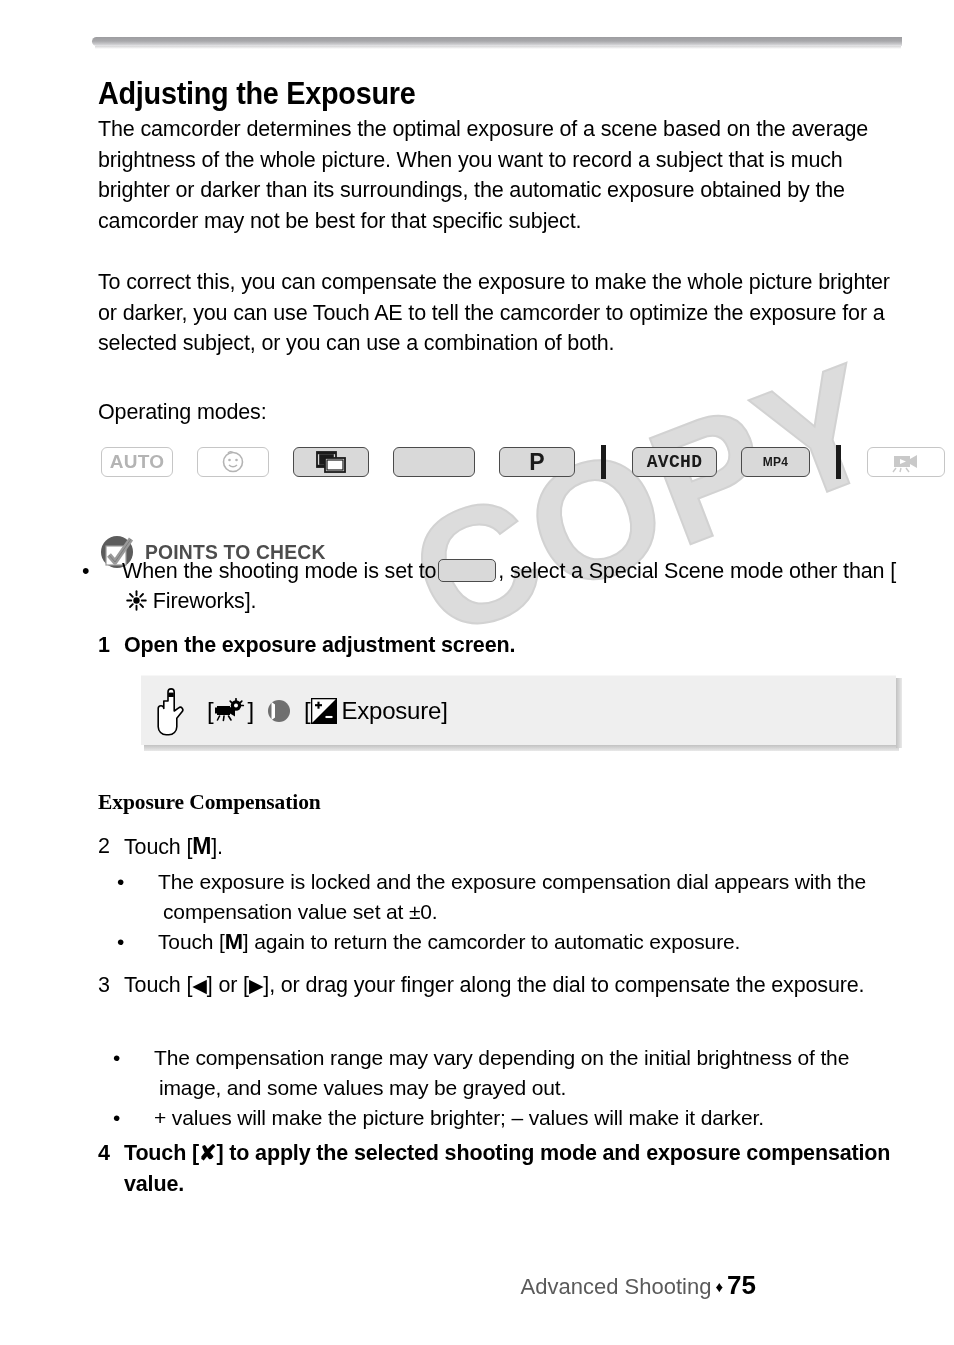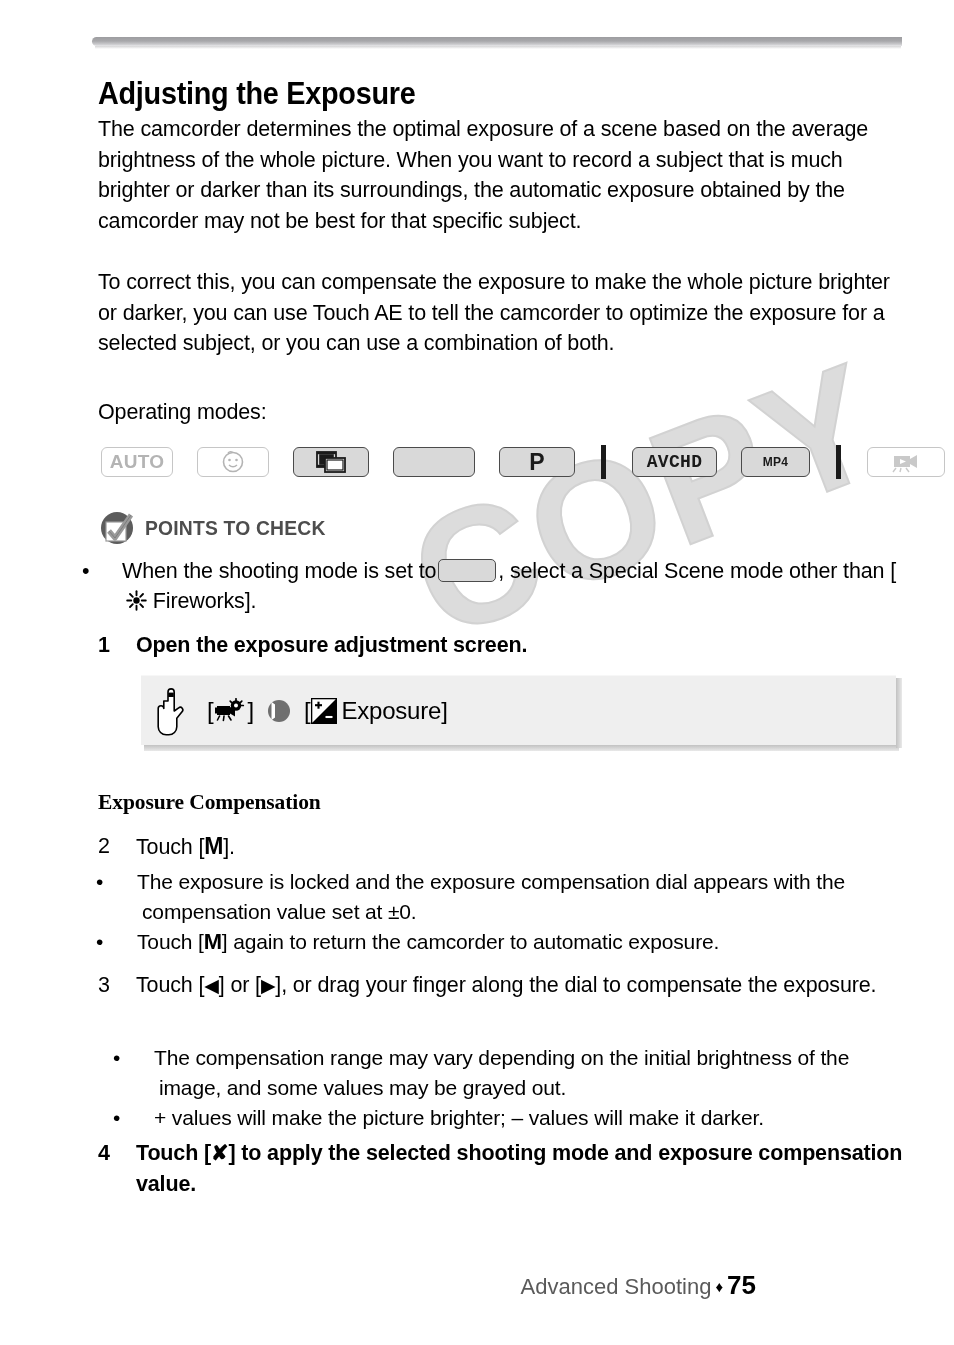--- a/index.html
+++ b/index.html
@@ -113,21 +113,21 @@
   .divider {
     width: 5px; height: 34px;
     background: #1a1a1a;
     margin-right: 14px;
     margin-left: 2px;
   }
 
   
   #ptc-row {
     position: absolute;
-    left: 98px; top: 509px;
+    left: 98px; top: 533px;
     display: flex; align-items: center;
   }
   #ptc-icon { width: 38px; height: 38px; position: relative; }
   #ptc-label {
     margin-left: 9px;
     font-family: "Liberation Sans Narrow", "Liberation Sans", sans-serif;
     font-weight: bold;
     font-size: 21px;
     letter-spacing: 0.2px;
     color: #4d4d4d;
@@ -160,32 +160,32 @@
   .step {
     position: absolute;
     left: 98px;
     width: 806px;
     font-size: 21.5px;
     line-height: 30.5px;
     letter-spacing: -0.15px;
     display: flex;
   }
   .step .num { width: 26px; flex: 0 0 26px; }
-  .step .txt { flex: 1; margin-left: 12px; }
+  .step .txt { flex: 1; }
   .step.bold { font-weight: bold; }
   .step.bold .num { font-weight: bold; }
 
   #step1 { top: 630px; }
   #step2 { top: 831px; }
   #step3 { top: 970px; }
   #step4 { top: 1138px; }
 
   .sub-bullets {
     position: absolute;
-    left: 119px;
+    left: 140px;
     width: 782px;
     font-size: 21px;
     line-height: 30px;
     letter-spacing: -0.15px;
   }
   .sub-bullets .item { padding-left: 23px; text-indent: -23px; }
   #sub2 { top: 867px; }
   #sub3 { left: 136px; width: 770px; top: 1043px; }
 
   

